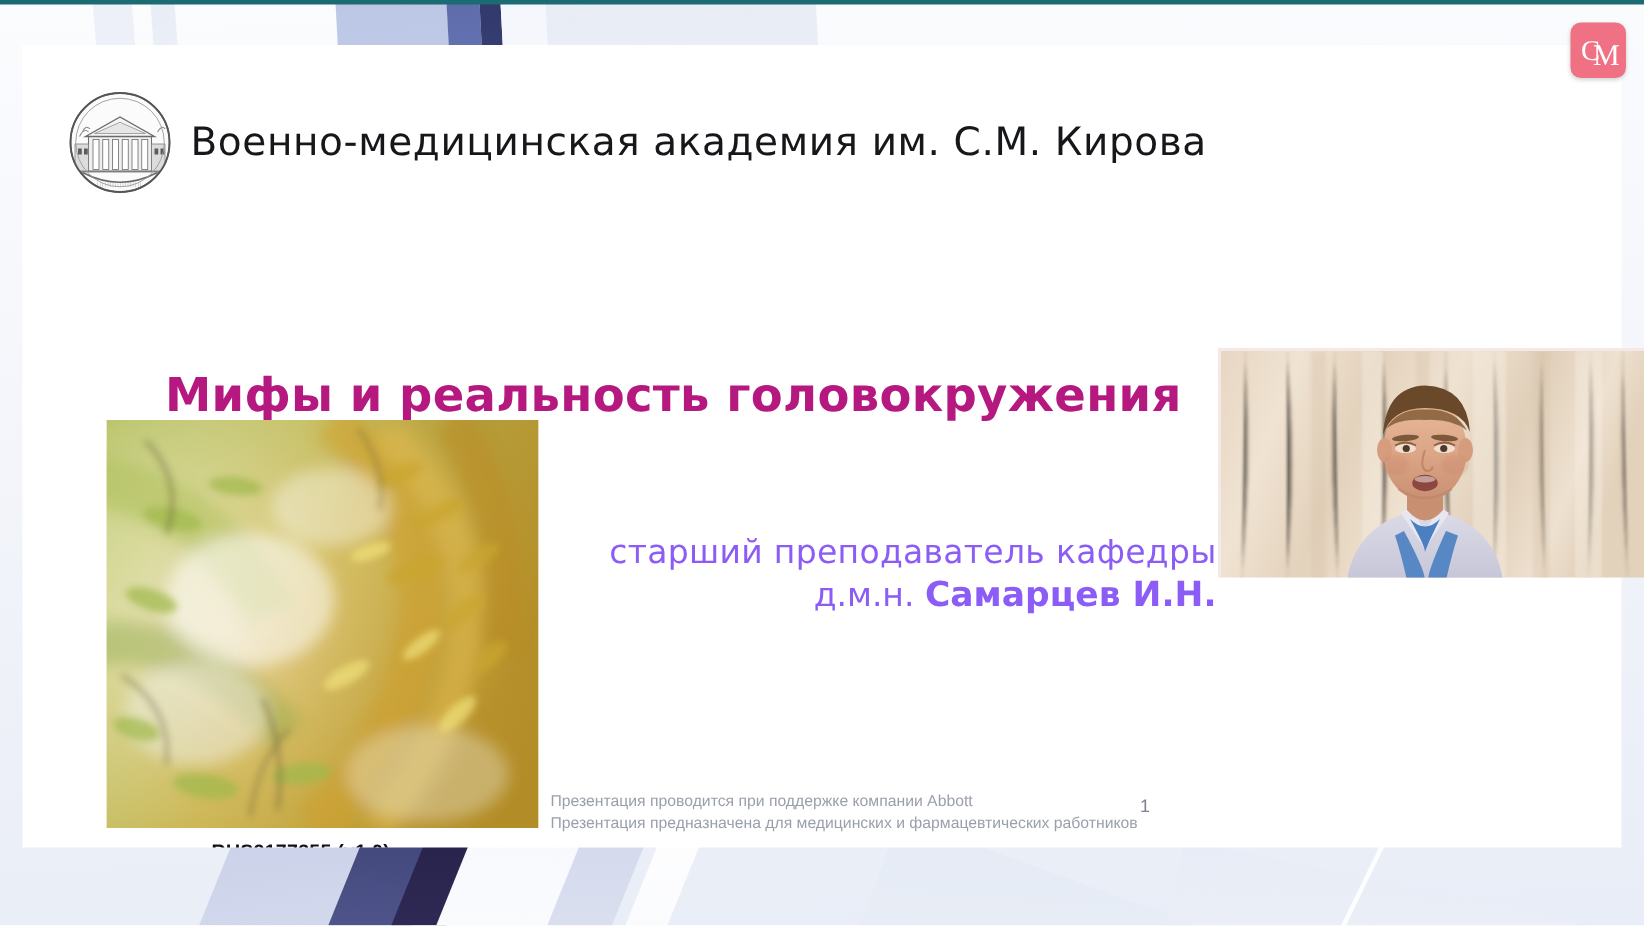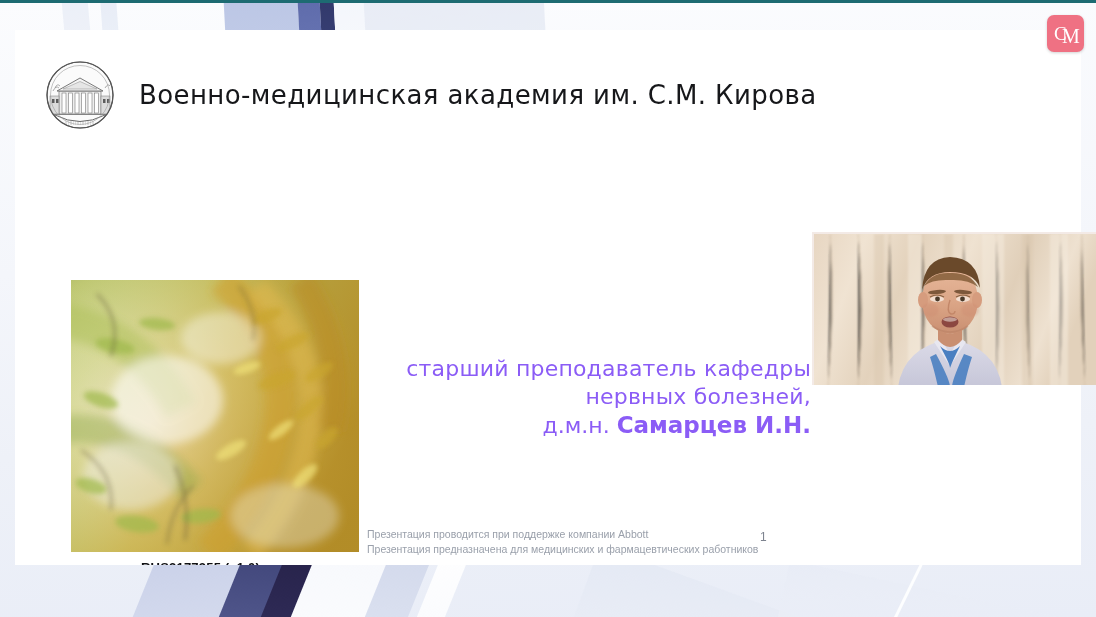--- a/index.html
+++ b/index.html
@@ -79,21 +79,21 @@
     z-index: 20;
   }
 
   
   .slide-header {
     position: absolute;
     left: 28px;
     top: 28px;
     display: flex;
     align-items: center;
-    gap: 22px;
+    gap: 10px;
   }
 
   .emblem {
     width: 74px;
     height: 74px;
     flex: none;
     position: relative;
   }
   .emblem svg { display: block; width: 74px; height: 74px; }
 
@@ -288,20 +288,21 @@
               <text x="37" y="66" text-anchor="middle" letter-spacing="1">||||||||||||||||||</text>
             </g>
           </g>
           <circle cx="37" cy="37" r="33" fill="none" stroke="#555" stroke-width="1.2"></circle>
           <circle cx="37" cy="37" r="29.5" fill="none" stroke="#9a9a9a" stroke-width=".6"></circle>
         </svg>
       </span>
       <span class="academy-name">Военно-медицинская академия им. С.М. Кирова</span>
     </div>
 
+    <h1 class="slide-title">Мифы и реальность головокружения</h1>
 
     <div class="photo">
       <svg viewBox="0 0 288 272" xmlns="http://www.w3.org/2000/svg" preserveAspectRatio="none">
         <defs>
           <radialGradient id="pg1" cx="28%" cy="52%" r="78%">
             <stop offset="0%" stop-color="#f4f7f3"></stop>
             <stop offset="38%" stop-color="#d4dc9e"></stop>
             <stop offset="72%" stop-color="#b9c46a"></stop>
             <stop offset="100%" stop-color="#8c9a45"></stop>
           </radialGradient>
@@ -368,21 +369,20 @@
           <path d="M122 206 q-22 22 -26 58" stroke-width="1.8"></path>
           <path d="M168 6 q20 28 14 54" stroke-width="1.6"></path>
         </g>
       </svg>
     </div>
 
     <div class="rus-code">RUS2177355 (v1.0)</div>
 
     <div class="presenter">
       <div class="ln">старший преподаватель кафедры</div>
-      <div class="ln">нервных болезней,</div>
       <div class="ln-name"><span>д.м.н. </span><b>Самарцев И.Н.</b></div>
     </div>
 
     <div class="disclaimer">
       <div>Презентация проводится при поддержке компании Abbott</div>
       <div>Презентация предназначена для медицинских и фармацевтических работников</div>
     </div>
 
     <div class="page-no">1</div>
   </div>

